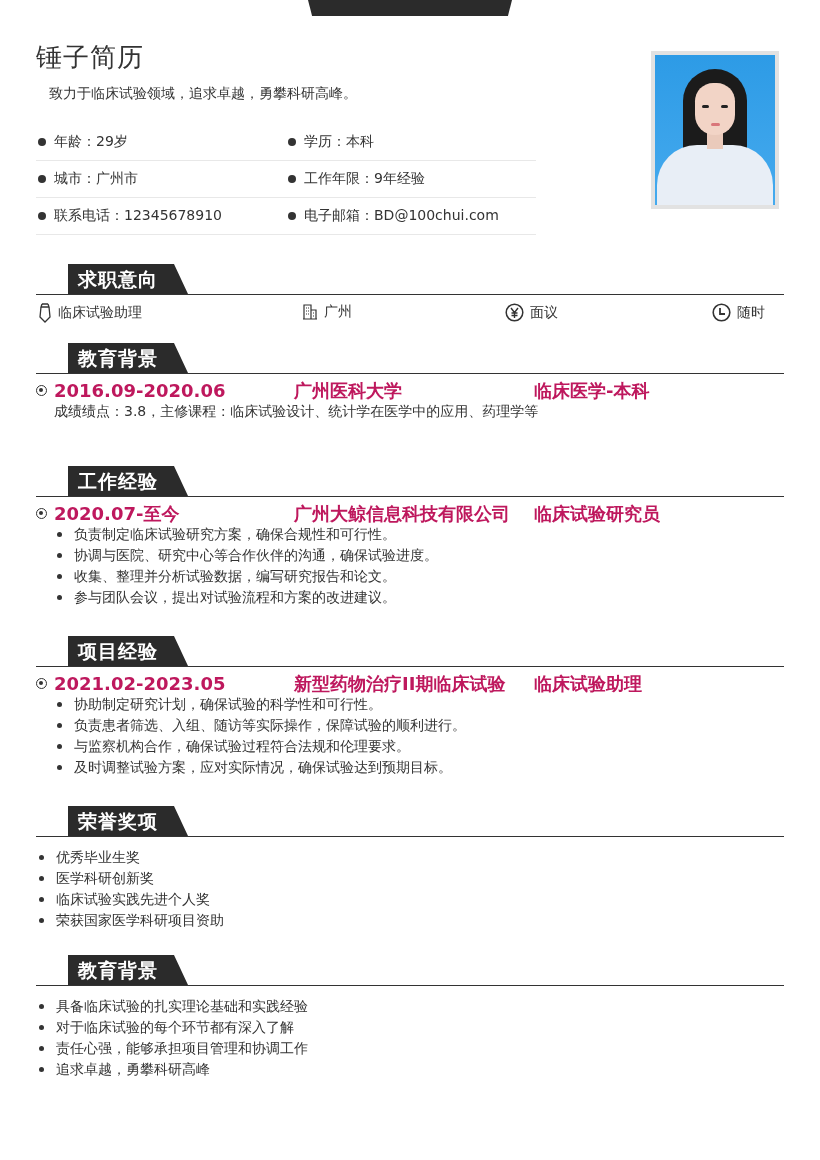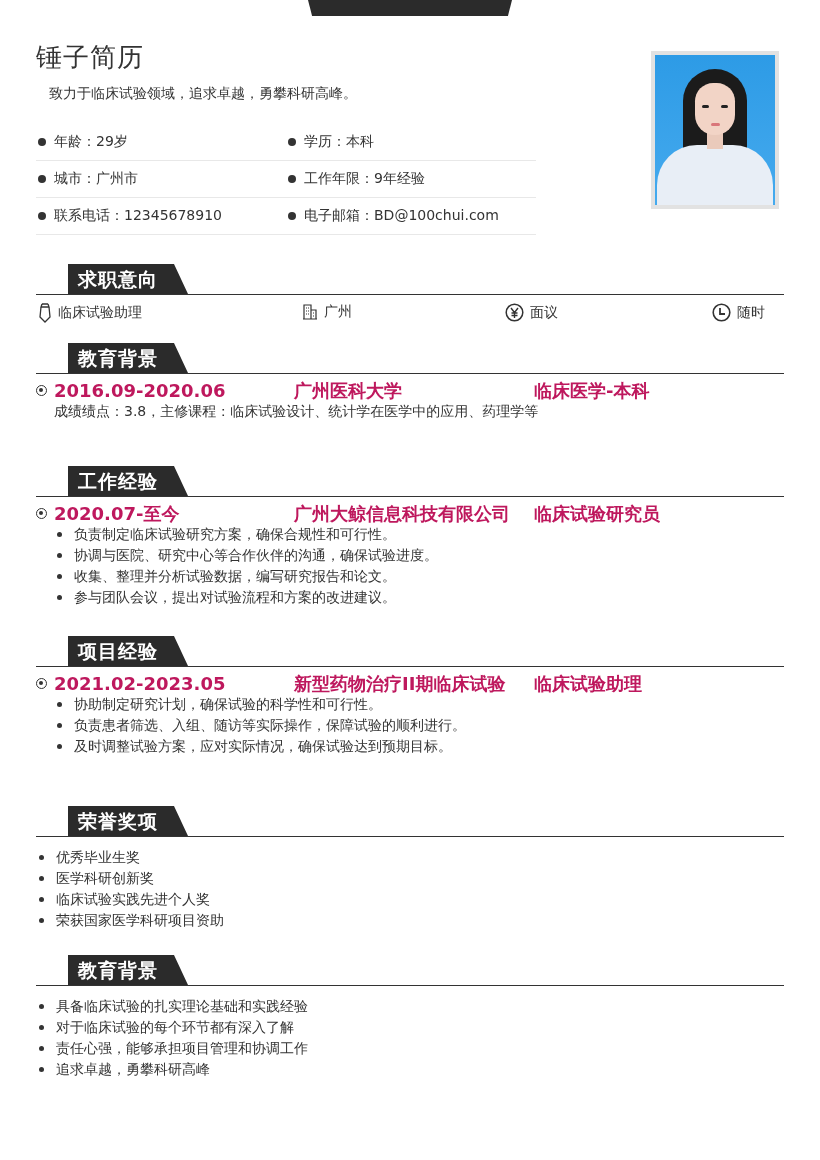--- a/index.html
+++ b/index.html
@@ -175,20 +175,21 @@
   </div>
   <div class="entry-head">
     <span class="radio"></span>
     <span class="c-date">2021.02-2023.05</span>
     <span class="c-org">新型药物治疗II期临床试验</span>
     <span>临床试验助理</span>
   </div>
   <ul class="bullets sub">
     <li>协助制定研究计划，确保试验的科学性和可行性。</li>
     <li>负责患者筛选、入组、随访等实际操作，保障试验的顺利进行。</li>
+    <li>与监察机构合作，确保试验过程符合法规和伦理要求。</li>
     <li>及时调整试验方案，应对实际情况，确保试验达到预期目标。</li>
   </ul>
 </div>
 
 <div class="section" style="top:807px">
   <div class="sec-head" style="margin-bottom:10px">
     <div class="sec-title">荣誉奖项</div>
   </div>
   <ul class="bullets top">
     <li>优秀毕业生奖</li>

